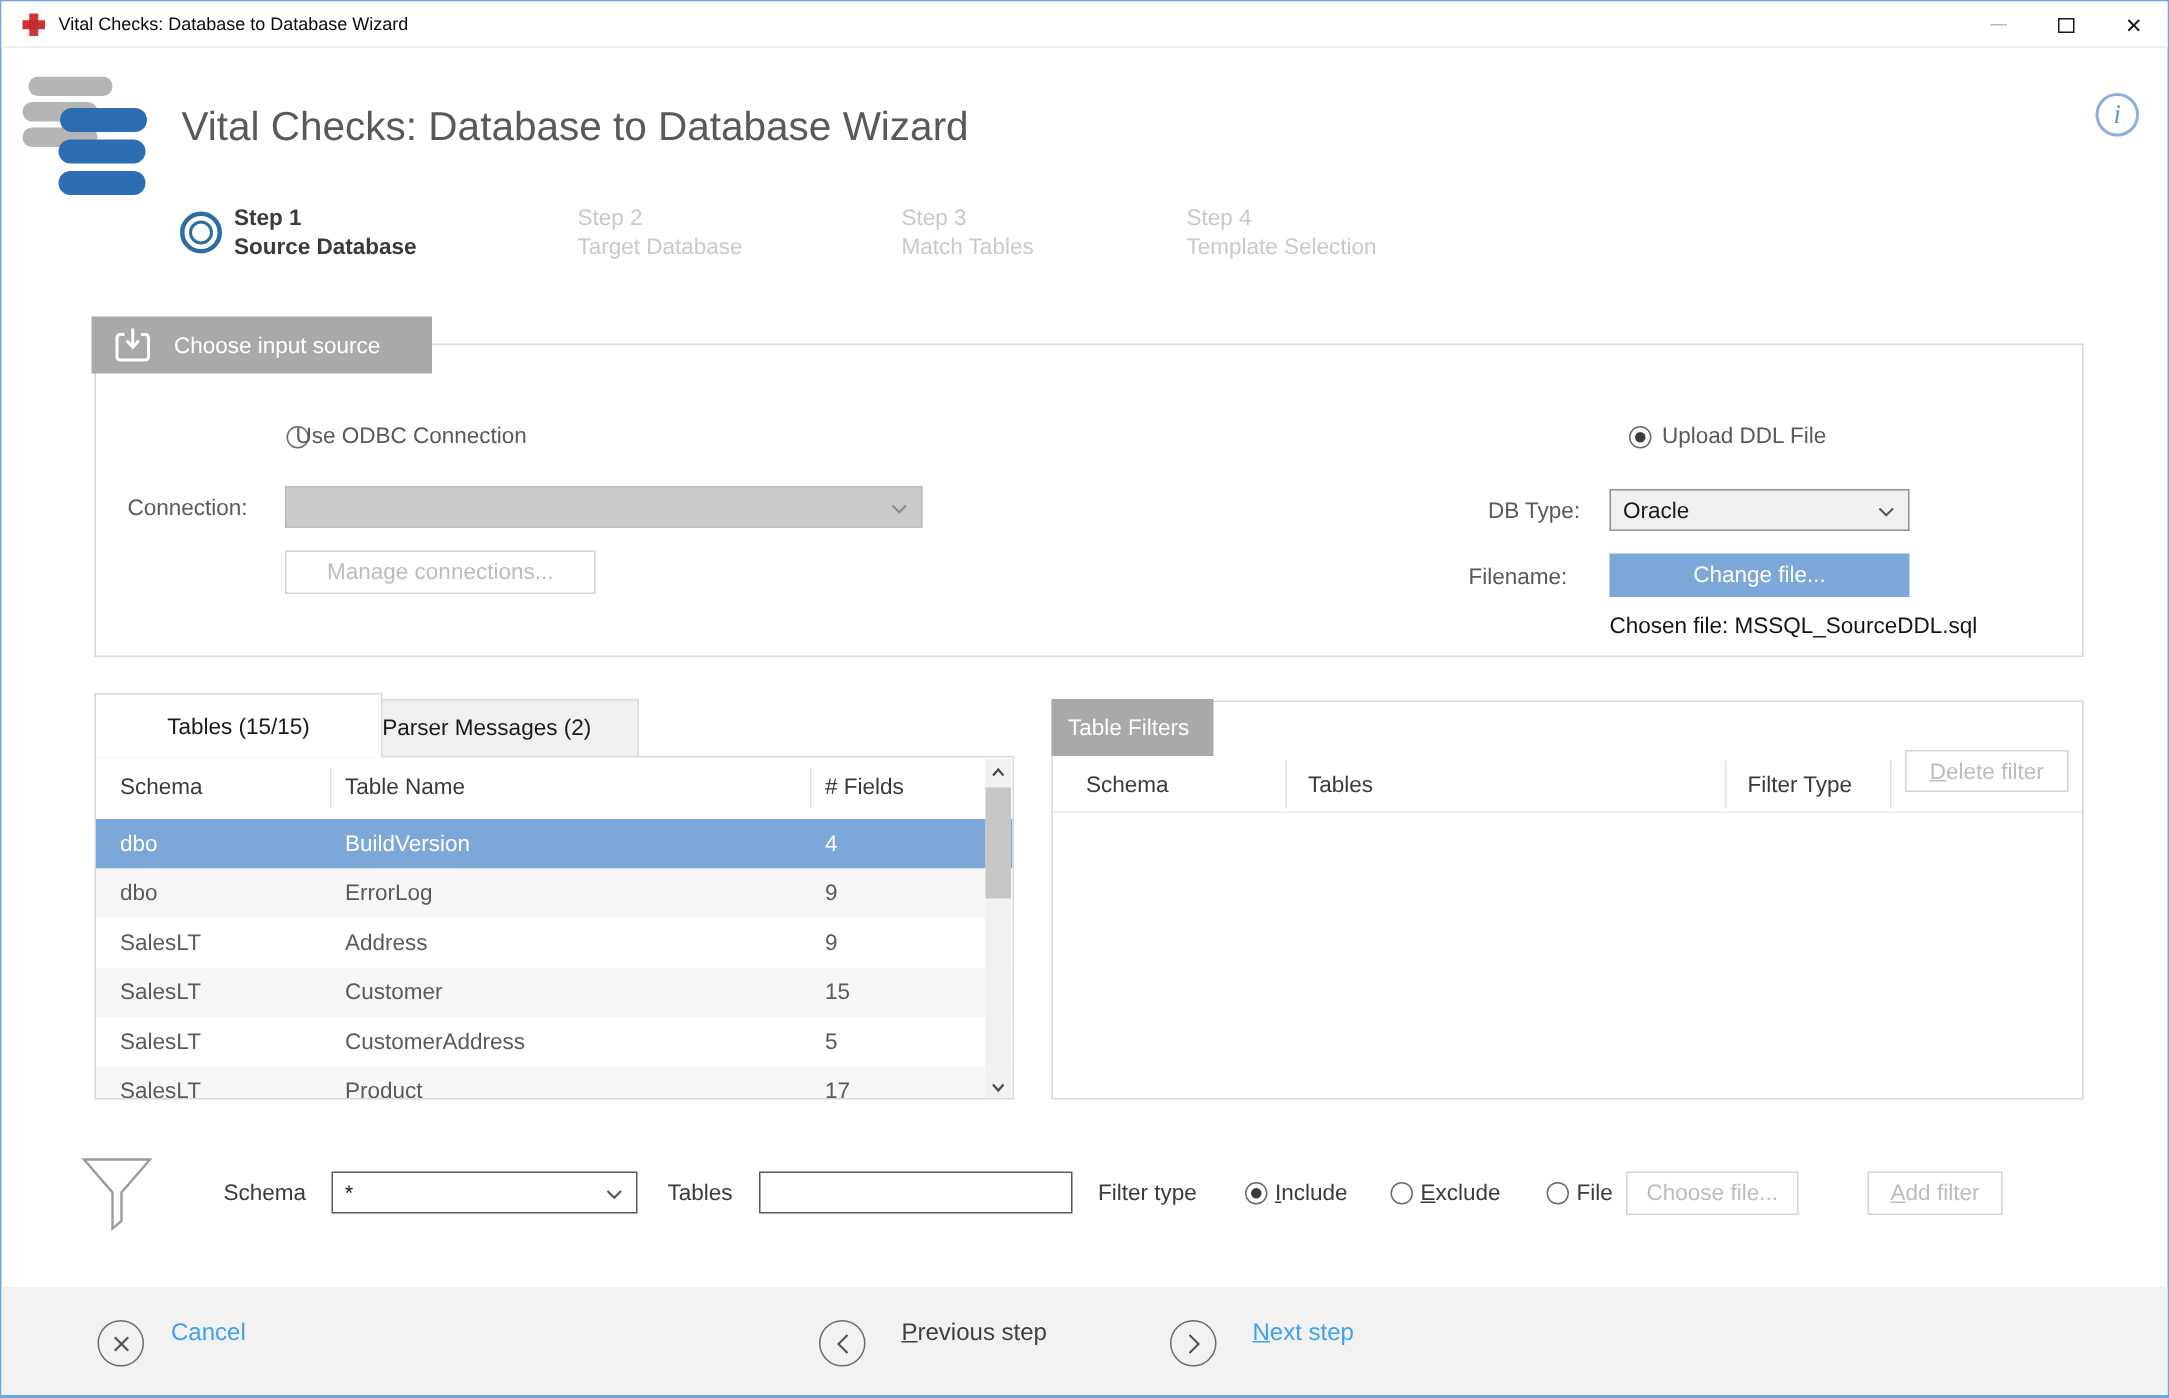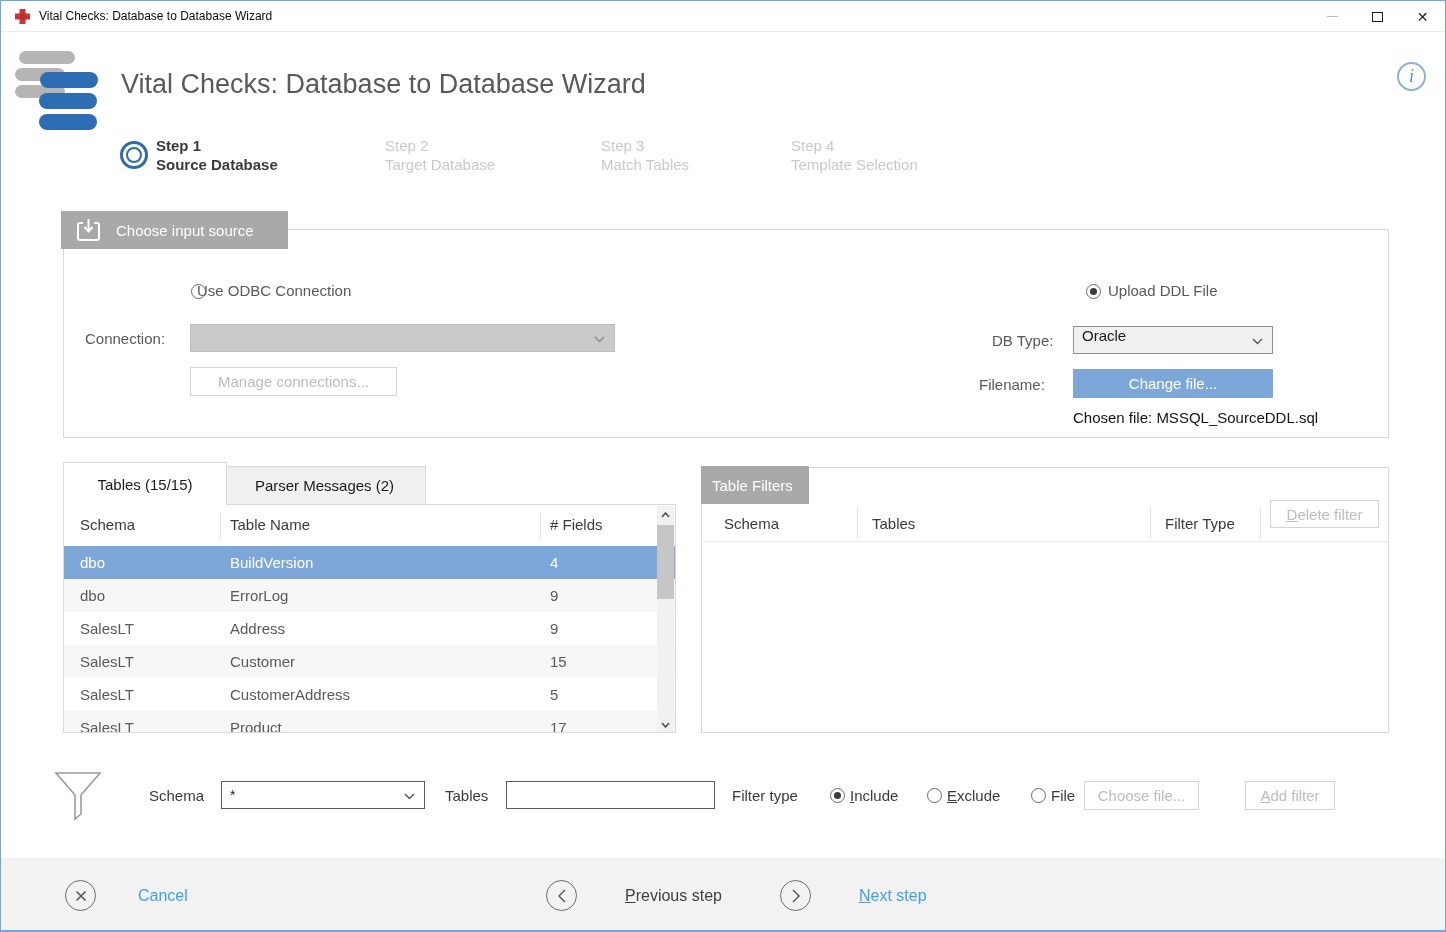--- a/index.html
+++ b/index.html
@@ -37,27 +37,27 @@
   .lbl{position:absolute;font-size:15px;color:#595959;}
   .radio{position:absolute;width:15px;height:15px;border:1px solid #6a6a6a;border-radius:50%;background:#fff;
     display:flex;align-items:center;justify-content:center;}
   .radio .dot{width:7px;height:7px;border-radius:50%;background:#3a3a3a;display:none;}
   .radio.checked .dot{display:block;}
   .combo-disabled{position:absolute;left:189px;top:323px;width:425px;height:28px;background:#cacaca;border:1px solid #bdbdbd;}
   .combo-disabled svg{position:absolute;right:9px;top:11px;}
   .btn-disabled{position:absolute;height:29px;background:#fff;border:1px solid #d4d4d4;color:#bcbcbc;font-size:15px;
     display:flex;align-items:center;justify-content:center;}
   .combo{position:absolute;left:1072px;top:325px;width:200px;height:28px;background:#f0f0f0;border:1px solid #8f8f8f;
-    font-size:15px;color:#1a1a1a;display:flex;padding-left:8px;}
+    font-size:15px;color:#1a1a1a;display:flex;align-items:center;padding-left:8px;}
   .combo svg{position:absolute;right:9px;top:11px;}
   .btn-blue{position:absolute;left:1072px;top:368px;width:200px;height:29px;background:#7da7d9;color:#fff;font-size:15px;
     display:flex;align-items:center;justify-content:center;text-align:center;}
   .chosen-file{position:absolute;left:1072px;top:408px;font-size:15px;color:#141414;}
   
-  .tab-active{position:absolute;left:62px;top:461px;width:164px;height:43px;background:#fff;border:1px solid #d9d9d9;border-bottom:none;
+  .tab-active{position:absolute;left:62px;top:461px;width:192px;height:43px;background:#fff;border:1px solid #d9d9d9;border-bottom:none;
     z-index:2;display:flex;align-items:center;justify-content:center;font-size:15px;color:#1a1a1a;}
   .tab-idle{position:absolute;left:222px;top:465px;width:203px;height:39px;background:#f0f0f0;border:1px solid #d9d9d9;
     display:flex;align-items:center;justify-content:center;font-size:15px;color:#1a1a1a;}
   .tables-panel{position:absolute;left:62px;top:503px;width:613px;height:229px;border:1px solid #d9d9d9;background:#fff;overflow:hidden;}
   .thead{position:relative;height:41px;font-size:15px;color:#3a3a3a;}
   .thead .sep{position:absolute;top:7px;width:1px;height:27px;background:#e3e3e3;}
   .tcell{position:absolute;white-space:nowrap;}
   .c-schema{left:16px;} .c-table{left:166px;} .c-fields{left:486px;}
   .thead .tcell{top:11px;}
   .trow{position:relative;height:33px;line-height:33px;font-size:15px;color:#5a5a5a;background:#fff;}
@@ -80,21 +80,21 @@
   
   .funnel{position:absolute;left:53px;top:770px;}
   .fcombo{position:absolute;left:220px;top:780px;width:204px;height:28px;border:1px solid #5a5a5a;background:#fff;
     font-size:14px;color:#1a1a1a;display:flex;align-items:center;padding-left:8px;}
   .fcombo svg{position:absolute;right:9px;top:11px;}
   .finput{position:absolute;left:505px;top:780px;width:209px;height:28px;border:1px solid #5a5a5a;background:#fff;
     font-size:14px;color:#1a1a1a;padding:0 8px;font-family:"Liberation Sans",sans-serif;}
   .dark-lbl{color:#3a3a3a;}
   
   .footer{position:absolute;left:0;right:0;bottom:0;height:72px;background:#f2f2f2;}
-  .foot-item{position:absolute;display:flex;align-items:center;cursor:default;gap:24px;}
+  .foot-item{position:absolute;display:flex;cursor:default;}
   .circle-ico{width:31px;height:31px;border:1px solid #6b6b6b;border-radius:50%;display:flex;align-items:center;justify-content:center;}
   .foot-lbl{font-size:16px;}
   .blue-lbl{color:#41a0ee;}
   .gray-lbl{color:#3f3f3f;}
   u{text-decoration:underline;}
 </style>
 </head>
 <body>
 
 <div class="window">

